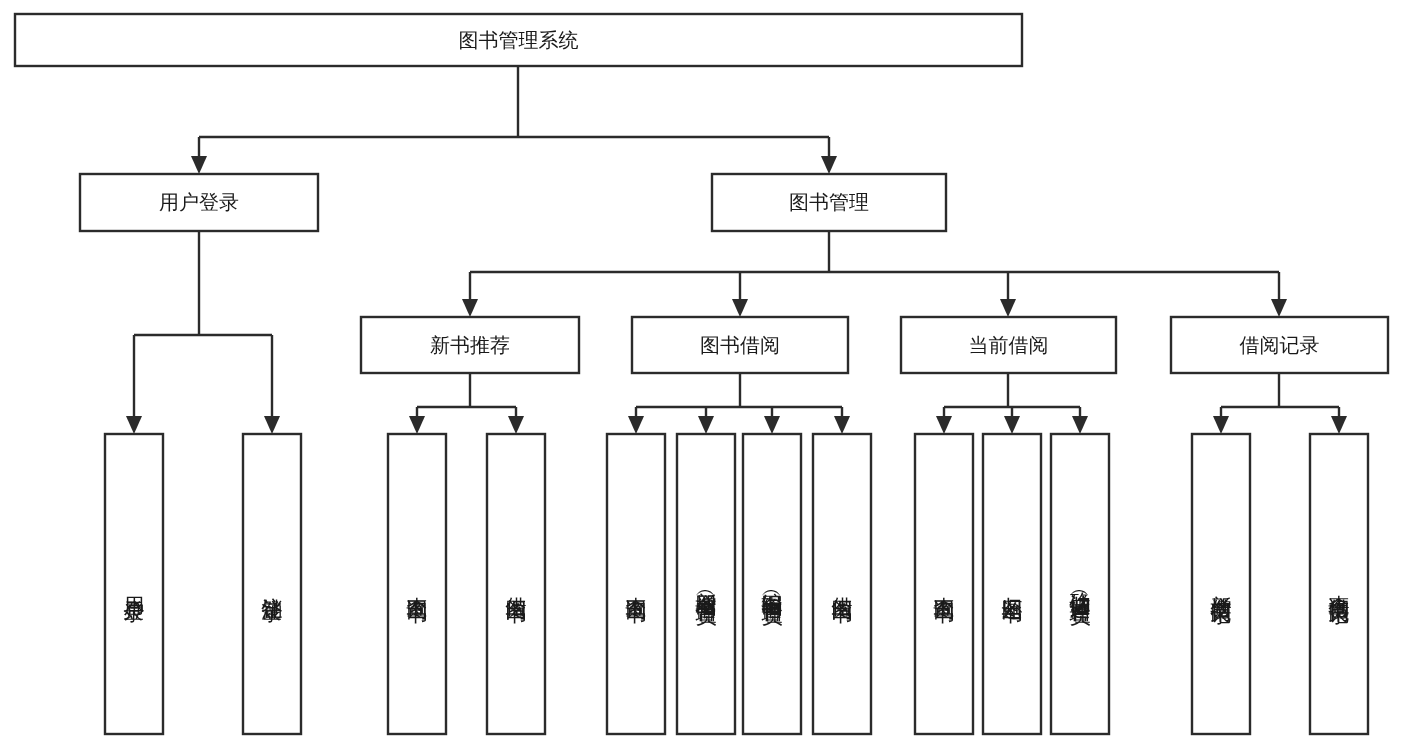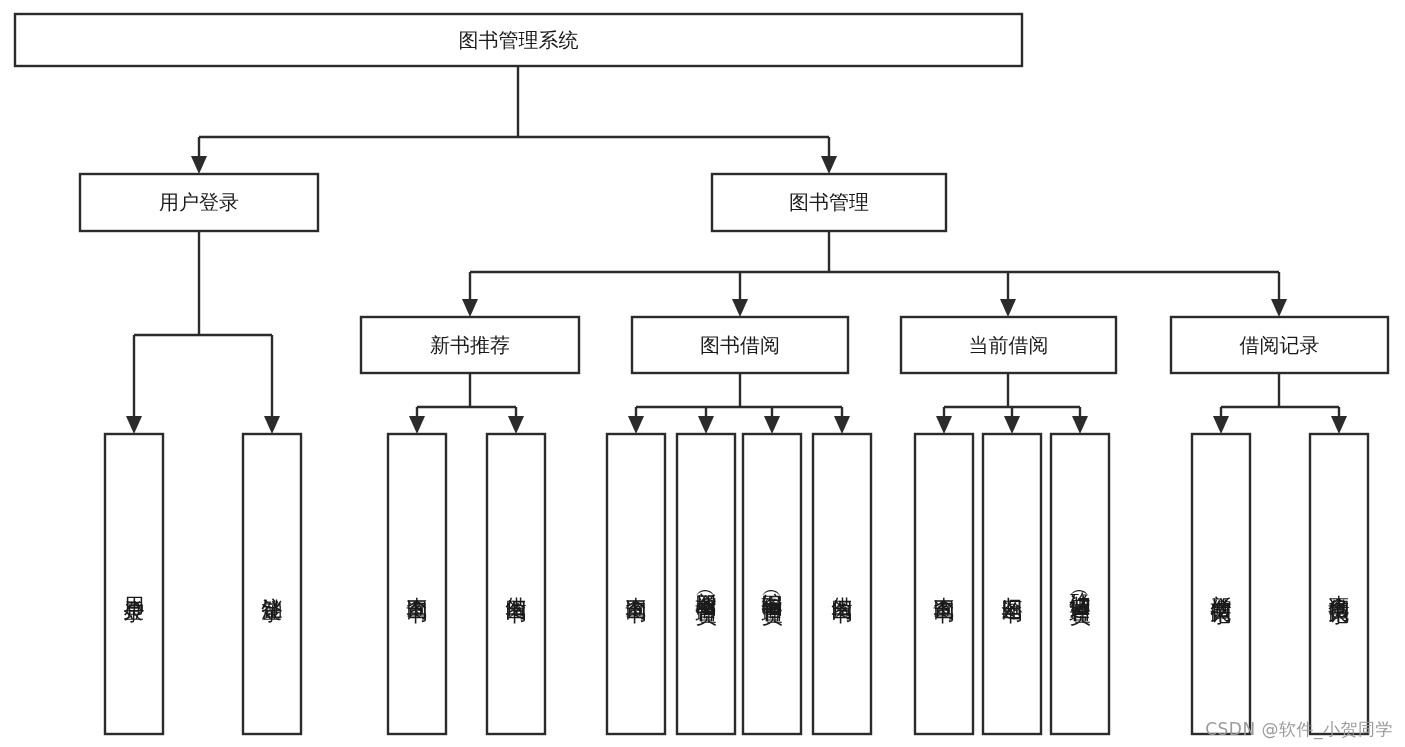--- a/index.html
+++ b/index.html
@@ -233,15 +233,14 @@
       <div class="node-label-v" style="left: 677px; top: 434px; width: 58px; height: 300px;">新增图书（管理员）</div>
       <div class="node-label-v" style="left: 743px; top: 434px; width: 58px; height: 300px;">编辑图书（管理员）</div>
       <div class="node-label-v" style="left: 813px; top: 434px; width: 58px; height: 300px;">借阅图书</div>
       <div class="node-label-v" style="left: 915px; top: 434px; width: 58px; height: 300px;">查询图书</div>
       <div class="node-label-v" style="left: 983px; top: 434px; width: 58px; height: 300px;">归还图书</div>
       <div class="node-label-v" style="left: 1051px; top: 434px; width: 58px; height: 300px;">确认归还（管理员）</div>
       <div class="node-label-v" style="left: 1192px; top: 434px; width: 58px; height: 300px;">新增借阅记录</div>
       <div class="node-label-v" style="left: 1310px; top: 434px; width: 58px; height: 300px;">查询借阅记录</div>
     </div>
 
-  <div class="watermark">CSDN @软件_小贺同学</div>
 
 </div>
 
 </body></html>

